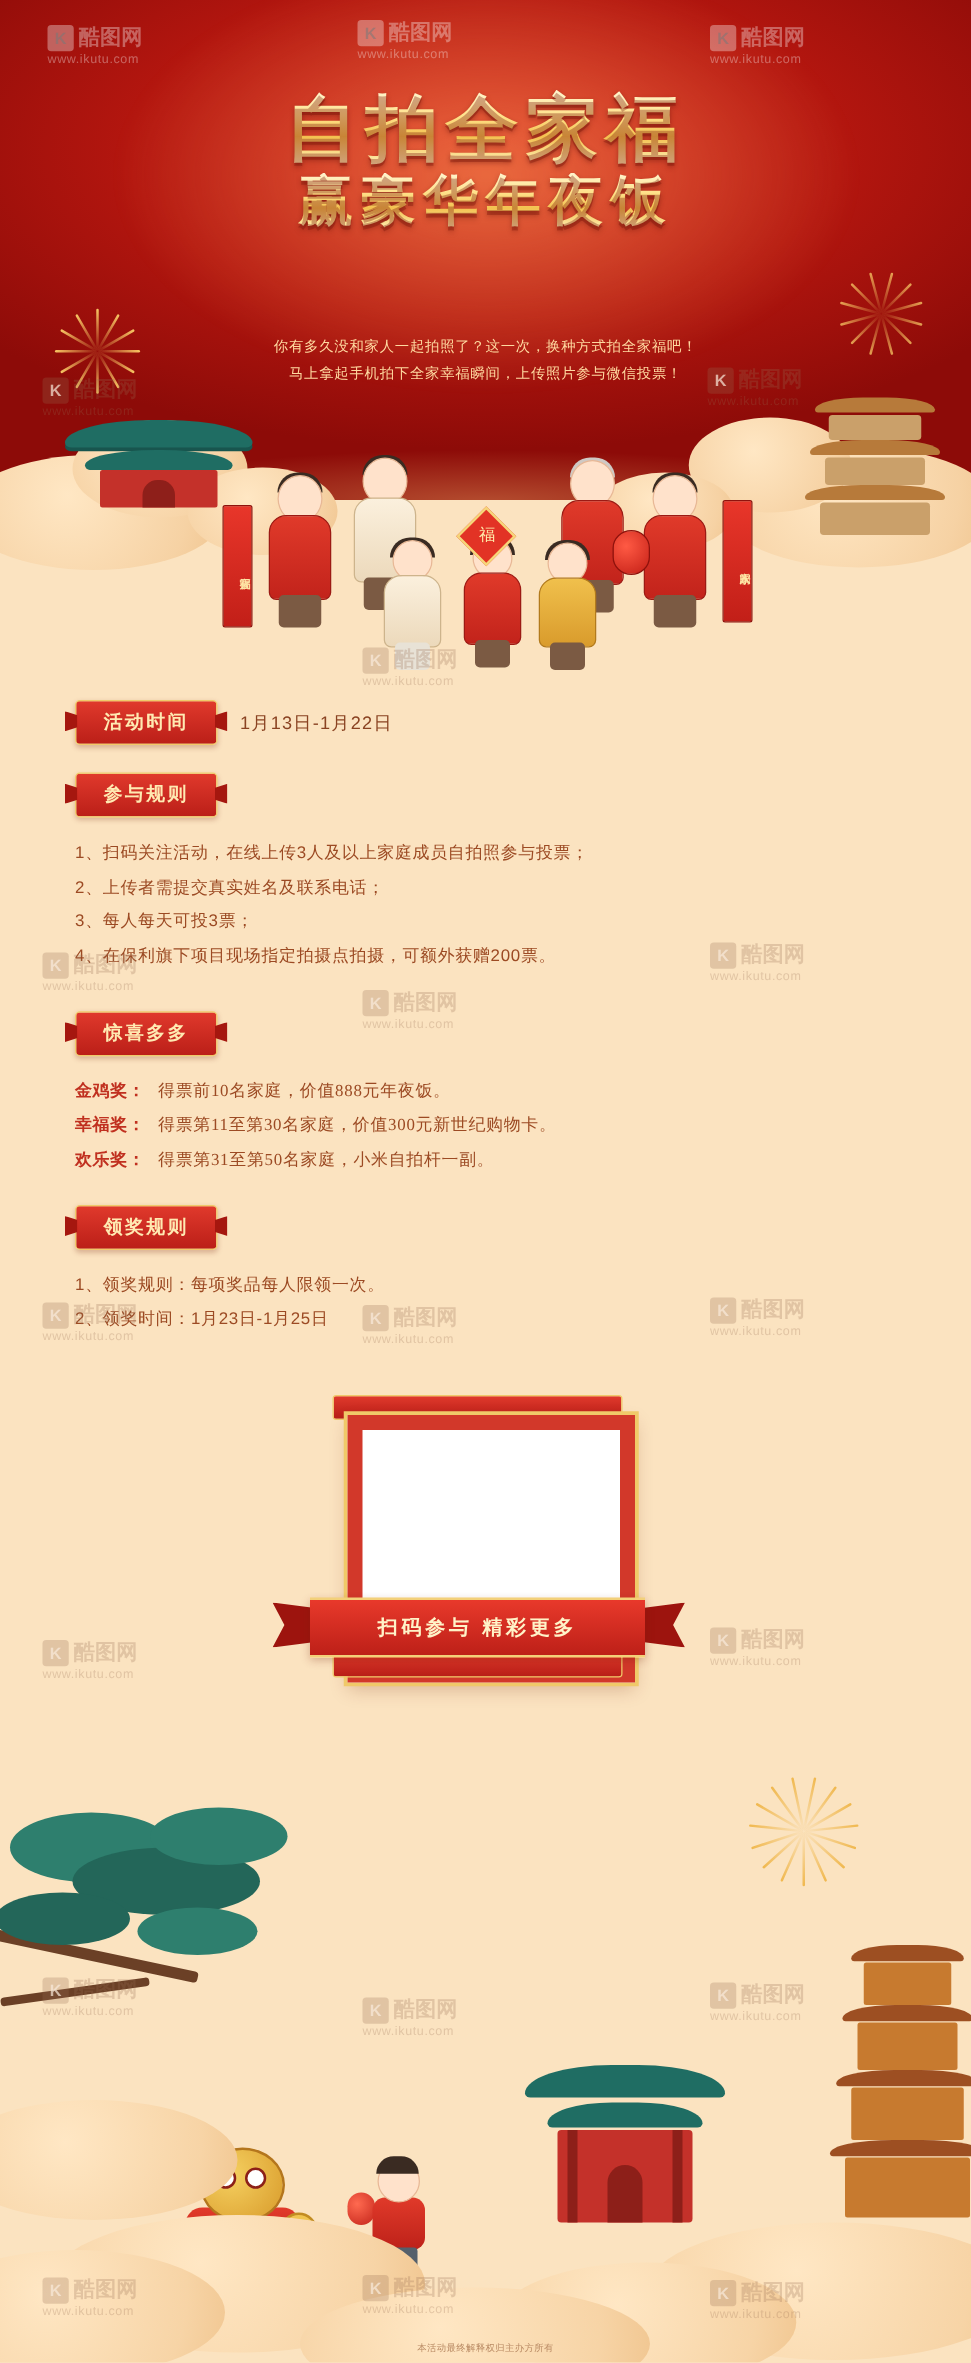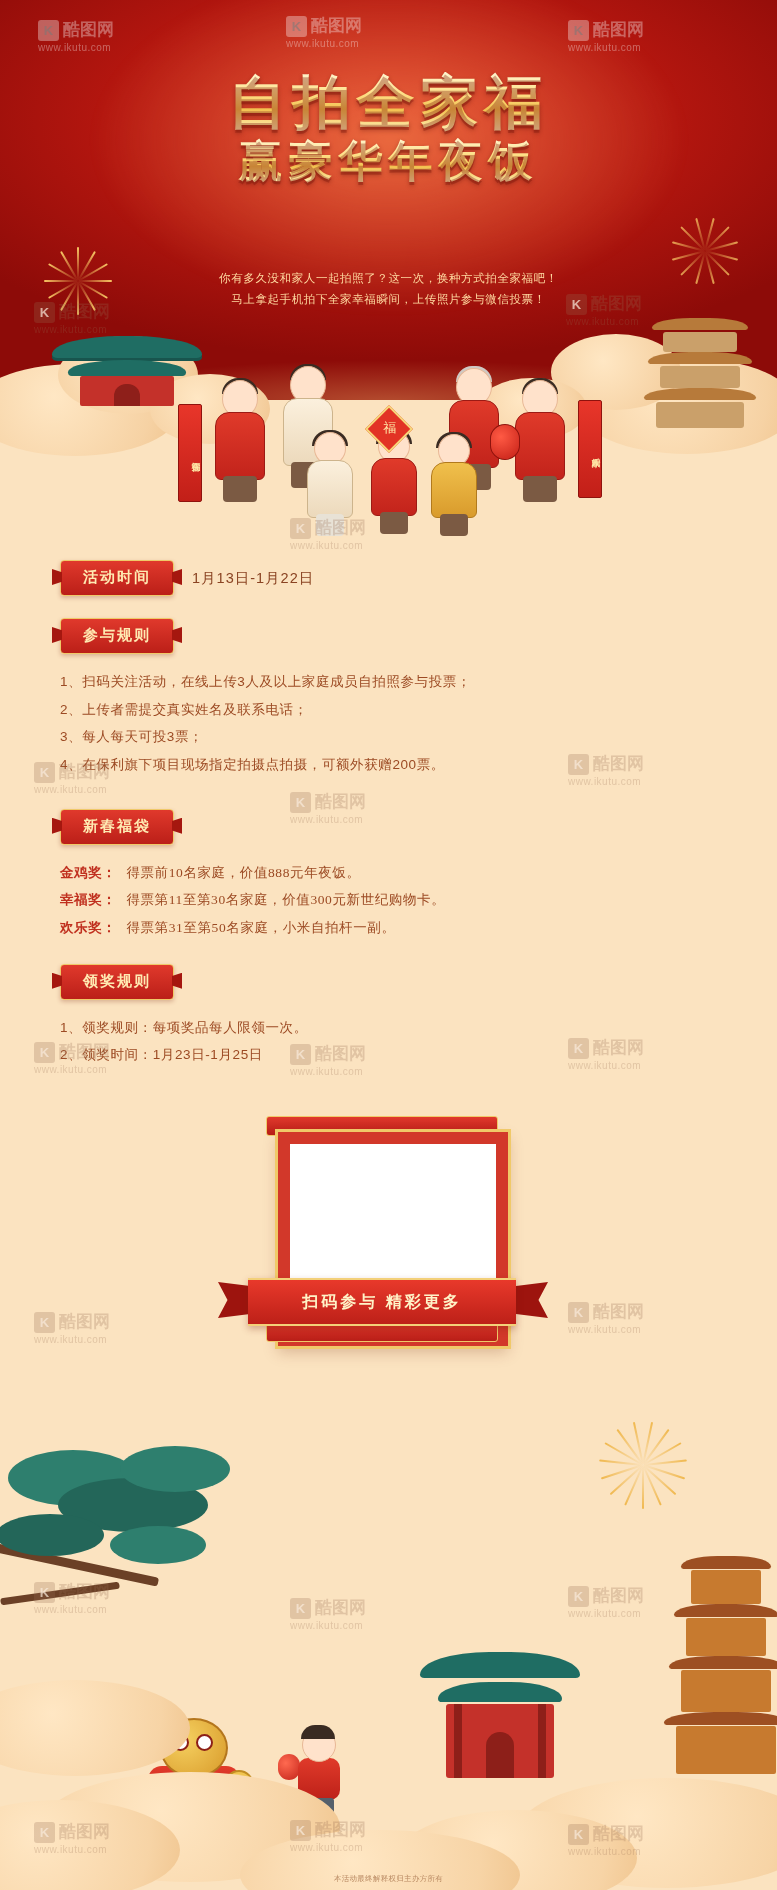--- a/index.html
+++ b/index.html
@@ -425,21 +425,21 @@
       <div class="ribbon">参与规则</div>
       <ul class="rules">
         <li>1、扫码关注活动，在线上传3人及以上家庭成员自拍照参与投票；</li>
         <li>2、上传者需提交真实姓名及联系电话；</li>
         <li>3、每人每天可投3票；</li>
         <li>4、在保利旗下项目现场指定拍摄点拍摄，可额外获赠200票。</li>
       </ul>
     </div>
 
     <div class="sec" style="margin-top:30px;">
-      <div class="ribbon">新春福袋</div>
+      <div class="ribbon">惊喜多多</div>
       <div style="margin-top:14px;">
         <div class="prize-row">
           <span class="prize-name">金鸡奖：</span>
           <span class="prize-desc">得票前10名家庭，价值888元年夜饭。</span>
         </div>
         <div class="prize-row">
           <span class="prize-name">幸福奖：</span>
           <span class="prize-desc">得票第11至第30名家庭，价值300元新世纪购物卡。</span>
         </div>
         <div class="prize-row">

